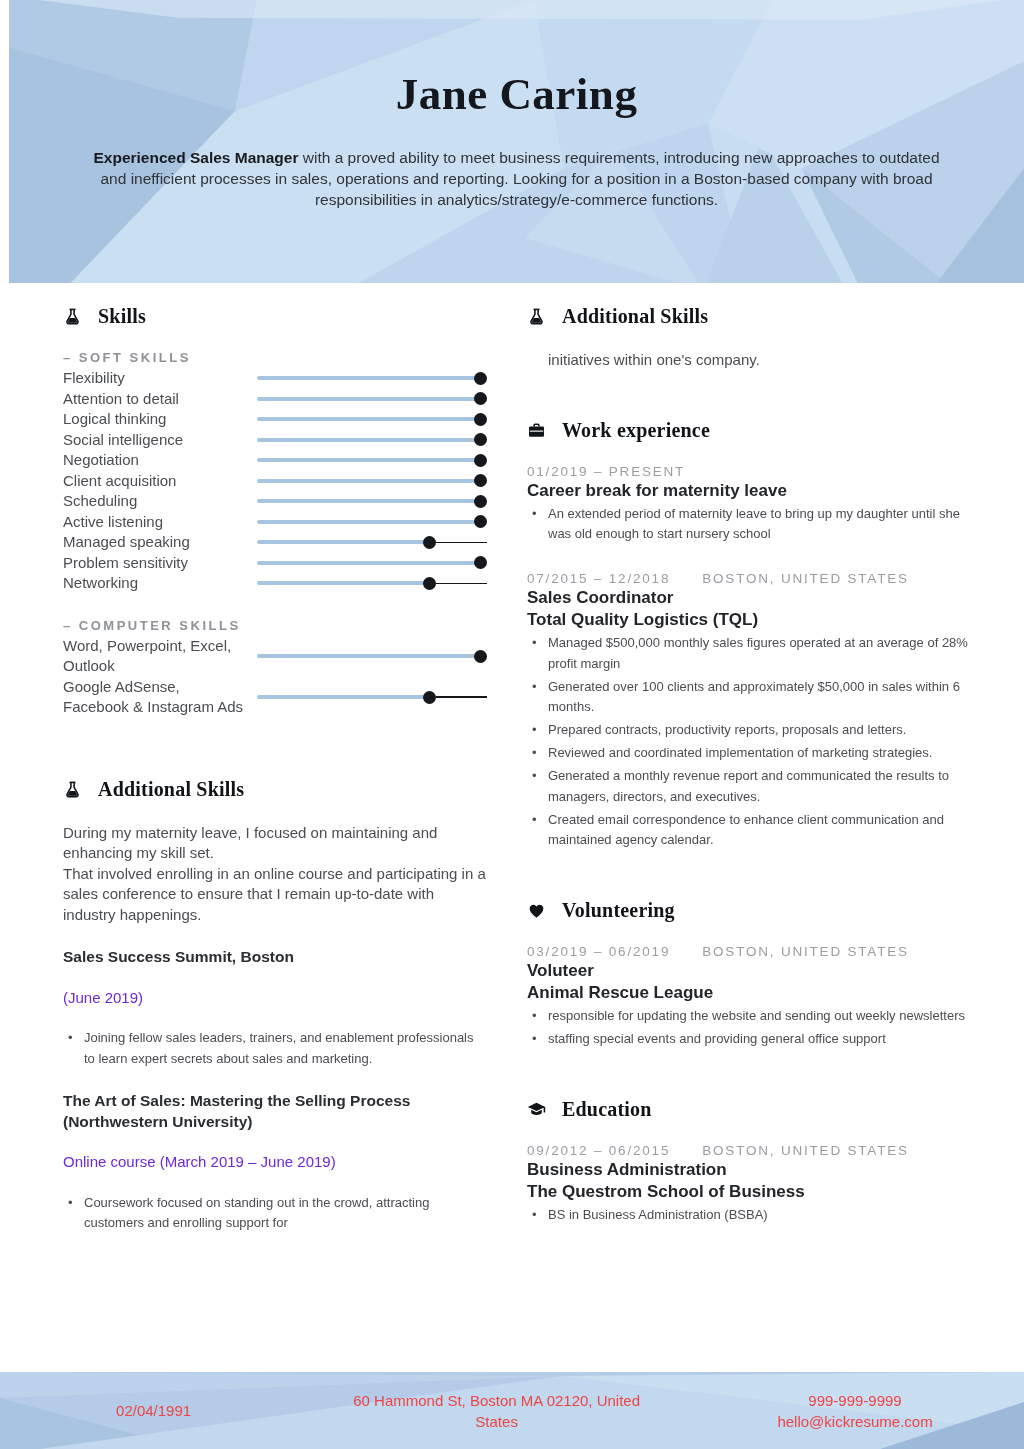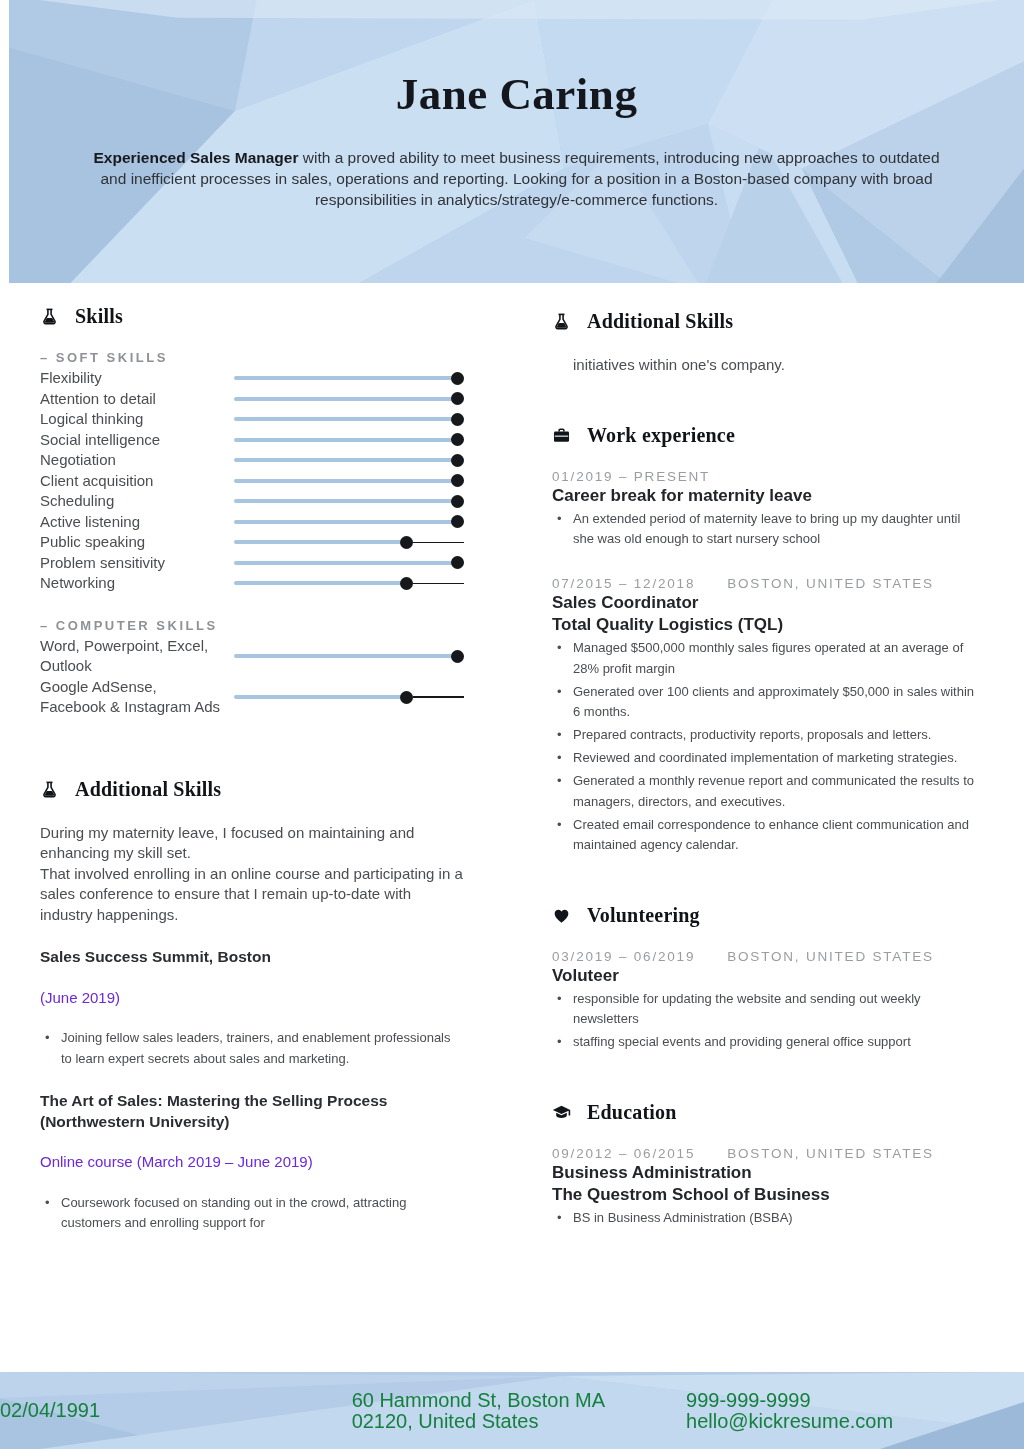--- a/index.html
+++ b/index.html
@@ -15,21 +15,21 @@
     margin: 0; font-family: "Liberation Serif", "DejaVu Serif", serif;
     font-size: 45px; font-weight: 700; color: #14181e; letter-spacing: 0.5px;
   }
   .summary {
     margin: 27px auto 0; width: 858px; font-size: 15.5px; line-height: 21px;
     color: #303338; text-align: center;
   }
   .summary strong { color: #17191d; }
 
   
-  .content { display: flex; gap: 88px; padding: 22px 40px 0 40px; align-items: center; }
+  .content { display: flex; gap: 40px; padding: 22px 40px 0 63px; }
   .col-left  { width: 424px; flex: 0 0 auto; }
   .col-right { flex: 1 1 auto; min-width: 0; }
   .col-left  .section:not(:first-child) { margin-top: 60px; }
   .col-right .section:not(:first-child) { margin-top: 48px; }
 
   .sec-head {
     display: flex; align-items: center; gap: 16px; margin: 0 0 22px 0;
     font-family: "Liberation Serif", "DejaVu Serif", serif;
     font-size: 20px; font-weight: 700; color: #101317; letter-spacing: 0.2px;
   }
@@ -74,21 +74,21 @@
   .entry-meta { display: flex; gap: 32px; font-size: 13.5px; letter-spacing: 1.8px; color: #999da2; }
   .entry-date, .entry-loc { white-space: nowrap; }
   .entry-title { font-size: 17px; font-weight: 700; color: #222529; line-height: 21.5px; margin-top: 1px; }
   .entry .bullets { margin-top: 2px; }
 
   
   .foot { position: absolute; left: 0; right: 0; bottom: 0; height: 77px; overflow: hidden; }
   .foot > svg { position: absolute; inset: 0; display: block; }
   .foot-cols {
     position: relative; display: flex; align-items: center; height: 100%;
-    font-size: 20px; line-height: 21px; color: #15803d; text-align: left;
+    font-size: 15px; line-height: 21px; color: #ef4444; text-align: center;
   }
   .foot-col1 { width: 30%; } .foot-col2 { width: 37%; } .foot-col3 { width: 33%; }
   .foot-col2 div { margin: 0 auto; width: 290px; }
 </style>
 </head>
 <body>
 
 <div class="page">
 
   <header class="hero">
@@ -183,21 +183,21 @@
                 </div>
               </div>
               <div class="skill-row">
                 <span class="skill-name">Active listening</span>
                 <div class="skill-bar">
                   <span class="skill-fill" style="width: 100%;"></span>
                   <span class="skill-dot" style="left: calc(100% - 13px);"></span>
                 </div>
               </div>
               <div class="skill-row">
-                <span class="skill-name">Public speaking</span>
+                <span class="skill-name">Managed speaking</span>
                 <div class="skill-bar">
                   <span class="skill-fill" style="width: 78%;"></span>
                   <span class="skill-rail" style="left: 78%;"></span>
                   <span class="skill-dot" style="left: calc(78% - 13px);"></span>
                 </div>
               </div>
               <div class="skill-row">
                 <span class="skill-name">Problem sensitivity</span>
                 <div class="skill-bar">
                   <span class="skill-fill" style="width: 100%;"></span>
@@ -334,20 +334,21 @@
           </span>
           <span>Volunteering</span>
         </h2>
         <div id="volunteering-entries">
             <div class="entry">
               <div class="entry-meta">
                 <span class="entry-date">03/2019 – 06/2019</span>
                 <span class="entry-loc">BOSTON, UNITED STATES</span>
               </div>
               <div class="entry-title">Voluteer</div>
+              <div class="entry-title">Animal Rescue League</div>
               <ul class="bullets">
                 <li class="bullet">responsible for updating the website and sending out weekly newsletters</li>
                 <li class="bullet">staffing special events and providing general office support</li>
               </ul>
             </div>
           </div>
       </div>
 
       <div class="section">
         <h2 class="sec-head">

